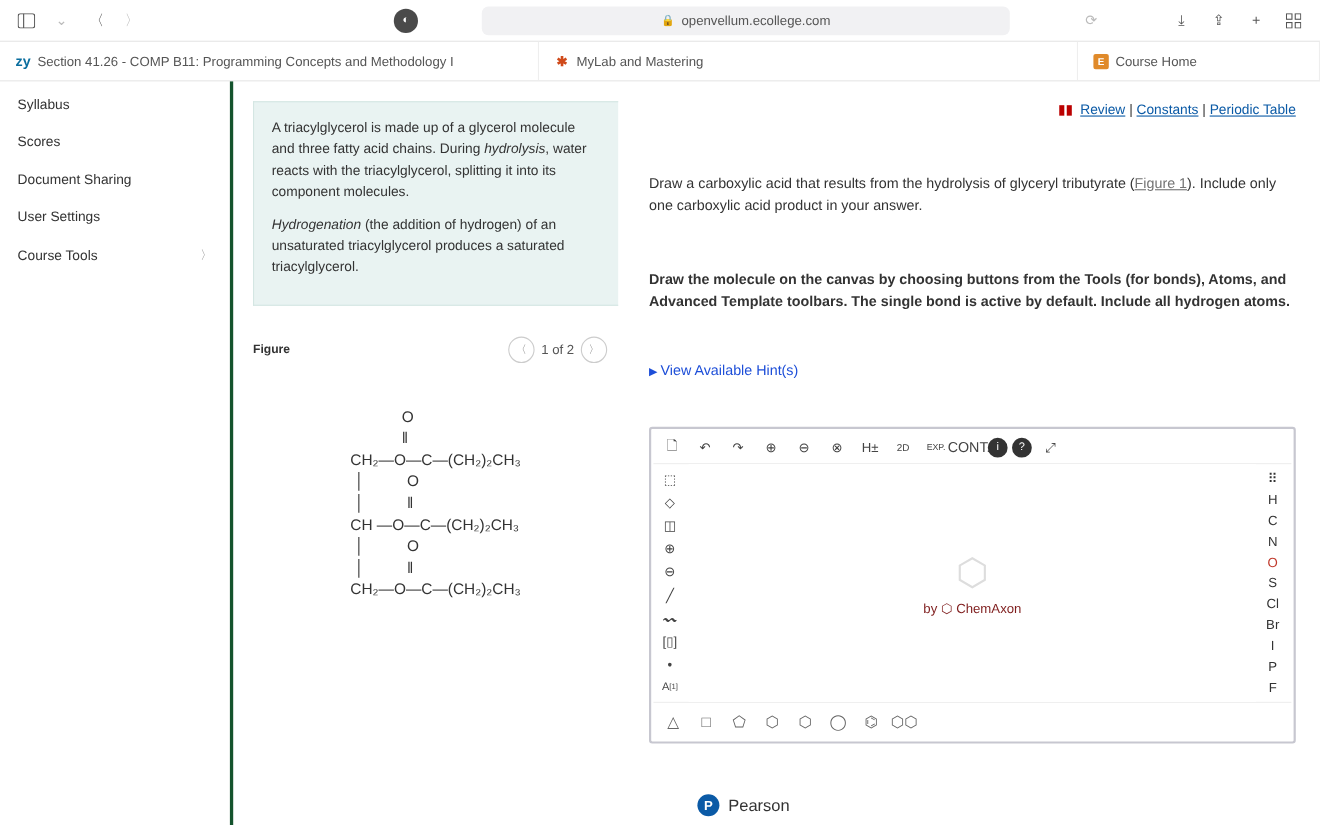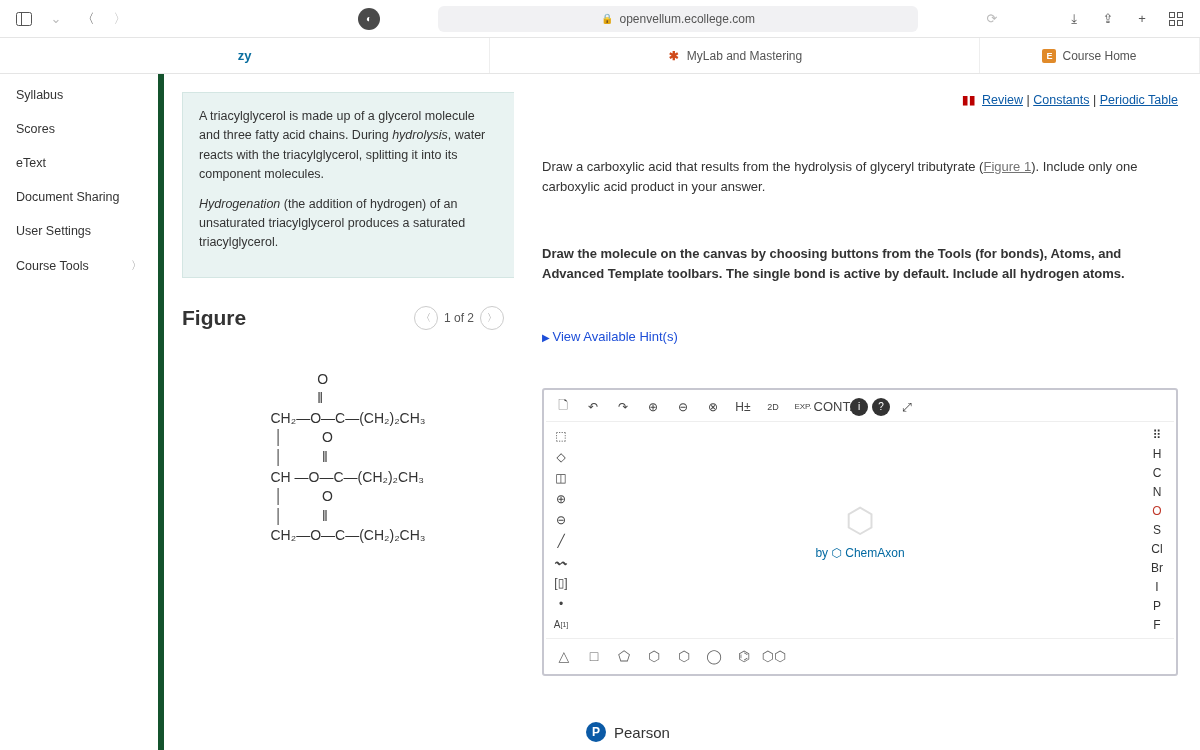--- a/index.html
+++ b/index.html
@@ -9,41 +9,41 @@
 .browser-bar { height: 38px; display: flex; align-items: center; padding: 0 12px; gap: 8px; border-bottom: 1px solid #e5e5e5; }
 .browser-bar .icon-btn { width: 24px; height: 24px; display: flex; align-items: center; justify-content: center; color: #555; cursor: pointer; }
 .browser-bar .icon-btn.light { color: #bbb; }
 .url-area { flex: 1; display: flex; align-items: center; justify-content: center; height: 26px; border-radius: 6px; background: #f1f1f3; font-size: 12px; color: #555; gap: 6px; max-width: 480px; margin: 0 auto; }
 .url-area .lock { font-size: 10px; color: #888; }
 .url-right { display: flex; gap: 10px; margin-left: auto; }
 .shield { width: 22px; height: 22px; border-radius: 50%; background: #4a4a4a; display:flex;align-items:center;justify-content:center;color:#fff;font-size:10px;}
 
 
 .tabs-bar { height: 36px; display: flex; align-items: center; border-bottom: 1px solid #e5e5e5; font-size: 12px; }
-.tab { flex: 1; height: 100%; display: flex; align-items: center; gap: 6px; padding: 0 14px; color: #555; cursor: pointer; border-right: 1px solid #eee; justify-content: center; }
+.tab { flex: 1; height: 100%; display: flex; align-items: center; gap: 6px; padding: 0 14px; color: #555; cursor: pointer; border-right: 1px solid #eee; }
 .tab .tab-icon { width: 14px; height: 14px; display:inline-flex; align-items:center; justify-content:center; font-weight:bold; }
 .tab .zy { color: #0a6e9f; font-weight: bold; font-size: 13px; }
 .tab .mylab { color: #d04a1a; }
 .tab .ch { background:#e08a2a; color:#fff; border-radius:2px; font-size:9px; width:14px; height:14px; }
 
 
 .main { display: flex; height: calc(750px - 38px - 36px); }
-.sidebar { width: 164px; border-right: 6px solid #14532d; padding-top: 4px; }
+.sidebar { width: 212px; border-right: 3px solid #14532d; padding-top: 4px; }
 .sidebar-item { padding: 10px 16px; font-size: 12.5px; color: #333; cursor: pointer; display:flex; align-items:center; justify-content:space-between; }
 .sidebar-item .chev { color:#999; font-size:11px; }
 
 .content { flex: 1; display: flex; overflow: hidden; }
 
 
 .reading-col { width: 350px; padding: 18px 0 28px 18px; }
 .intro-box { background: #e9f3f2; border: 1px solid #d4e6e3; padding: 14px 16px; font-size: 12.5px; line-height: 1.55; margin-bottom: 28px; border-right:none; }
 .intro-box p { margin-bottom: 10px; }
 .intro-box em { font-style: italic; }
 .figure-head { display: flex; align-items: center; justify-content: space-between; padding-right:10px; }
-.figure-head h3 { font-size: 21px; font-weight: 700; }
+.figure-head h3 { font-size: 11px; font-weight: 700; }
 .fig-nav { display: flex; align-items: center; gap: 6px; font-size: 12px; color: #555; }
 .circle-nav { width:24px; height:24px; border:1px solid #ccc; border-radius:50%; display:flex; align-items:center; justify-content:center; color:#888; cursor:pointer; font-size:10px; }
 .figure-img { margin-top: 40px; display:flex; justify-content:center; }
 .chem-struct { font-family: "Times New Roman", serif; font-size: 14px; line-height:1.4; }
 .chem-struct .row { white-space: pre; }
 
 
 .problem-col { flex: 1; padding: 18px 22px 8px 28px; display:flex; flex-direction:column;gap:36px; }
 .top-links { text-align: right; font-size: 12.5px; margin-bottom: 14px; }
 .top-links a { color: #0b5aa6; text-decoration: underline; cursor:pointer; }
@@ -59,21 +59,21 @@
 .editor-toprow { height: 30px; display:flex; align-items:center; gap:4px; padding:0 4px; border-bottom:1px solid #eee; }
 .tool-ico { width:26px; height:24px; display:flex; align-items:center; justify-content:center; font-size:12px; color:#444; cursor:pointer; border-radius:3px; }
 .tool-ico.dark { background:#333; color:#fff; border-radius:50%; width:18px; height:18px; font-size:10px;}
 .editor-body { flex:1; display:flex; min-height:0; }
 .tool-col { width:32px; display:flex; flex-direction:column; gap:2px; padding:4px 2px; }
 .tool-col.right .tool-ico { font-size:12px; color:#333; }
 .tool-col.right .tool-ico.red { color:#c0392b; }
 .canvas { flex:1; position:relative; background:#fff; }
 .marvin-logo { position:absolute; top:50%; left:50%; transform:translate(-50%,-50%); text-align:center; color:#ccc; }
 .marvin-logo .ml1 { font-size:26px; color:#bbb; letter-spacing:0.5px; }
-.marvin-logo .ml2 { font-size:12px; color:#0369a1; margin-top:4px; }
+.marvin-logo .ml2 { font-size:12px; color:#7f1d1d; margin-top:4px; }
 .marvin-logo .cube { font-size:34px; color:#ddd; margin-bottom:6px; }
 .editor-shapes { height: 34px; display:flex; align-items:center; gap:6px; padding:0 6px; border-top:1px solid #eee; }
 .shape-ico { width:24px; height:24px; display:flex; align-items:center; justify-content:center; color:#666; cursor:pointer; font-size:14px; }
 
 
 .pearson { display:flex; align-items:center; gap:8px; padding:10px 0 0 44px; font-size:15px; }
 .pearson .p-badge { width:20px; height:20px; border-radius:50%; background:#0b5aa6; color:#fff; display:flex; align-items:center; justify-content:center; font-weight:bold; font-size:12px; }
 
 svg { display:block; }
 </style>
@@ -108,42 +108,40 @@
           <rect x="0.5" y="8.5" width="5" height="5" fill="none" stroke="#555"></rect>
           <rect x="8.5" y="8.5" width="5" height="5" fill="none" stroke="#555"></rect>
         </svg>
     </div>
   </div>
 </div>
 
 <div class="tabs-bar">
   <div class="tab">
     <span class="tab-icon zy">zy</span>
+    <span>Section 41.26 - COMP B11: Programming Concepts and Methodology I</span>
   </div>
   <div class="tab">
     <span class="tab-icon mylab">✱</span>
     <span>MyLab and Mastering</span>
   </div>
   <div class="tab" style="flex:0 0 220px">
     <span class="tab-icon ch">E</span>
     <span>Course Home</span>
   </div>
 </div>
 
 <div class="main">
 
   <div class="sidebar">
     <div class="sidebar-item">
         <span>Syllabus</span>
       </div>
     <div class="sidebar-item">
         <span>Scores</span>
-      </div>
-    <div class="sidebar-item">
-        <span>eText</span>
       </div>
     <div class="sidebar-item">
         <span>Document Sharing</span>
       </div>
     <div class="sidebar-item">
         <span>User Settings</span>
       </div>
     <div class="sidebar-item">
         <span>Course Tools</span>
         <span class="chev">〉</span>

